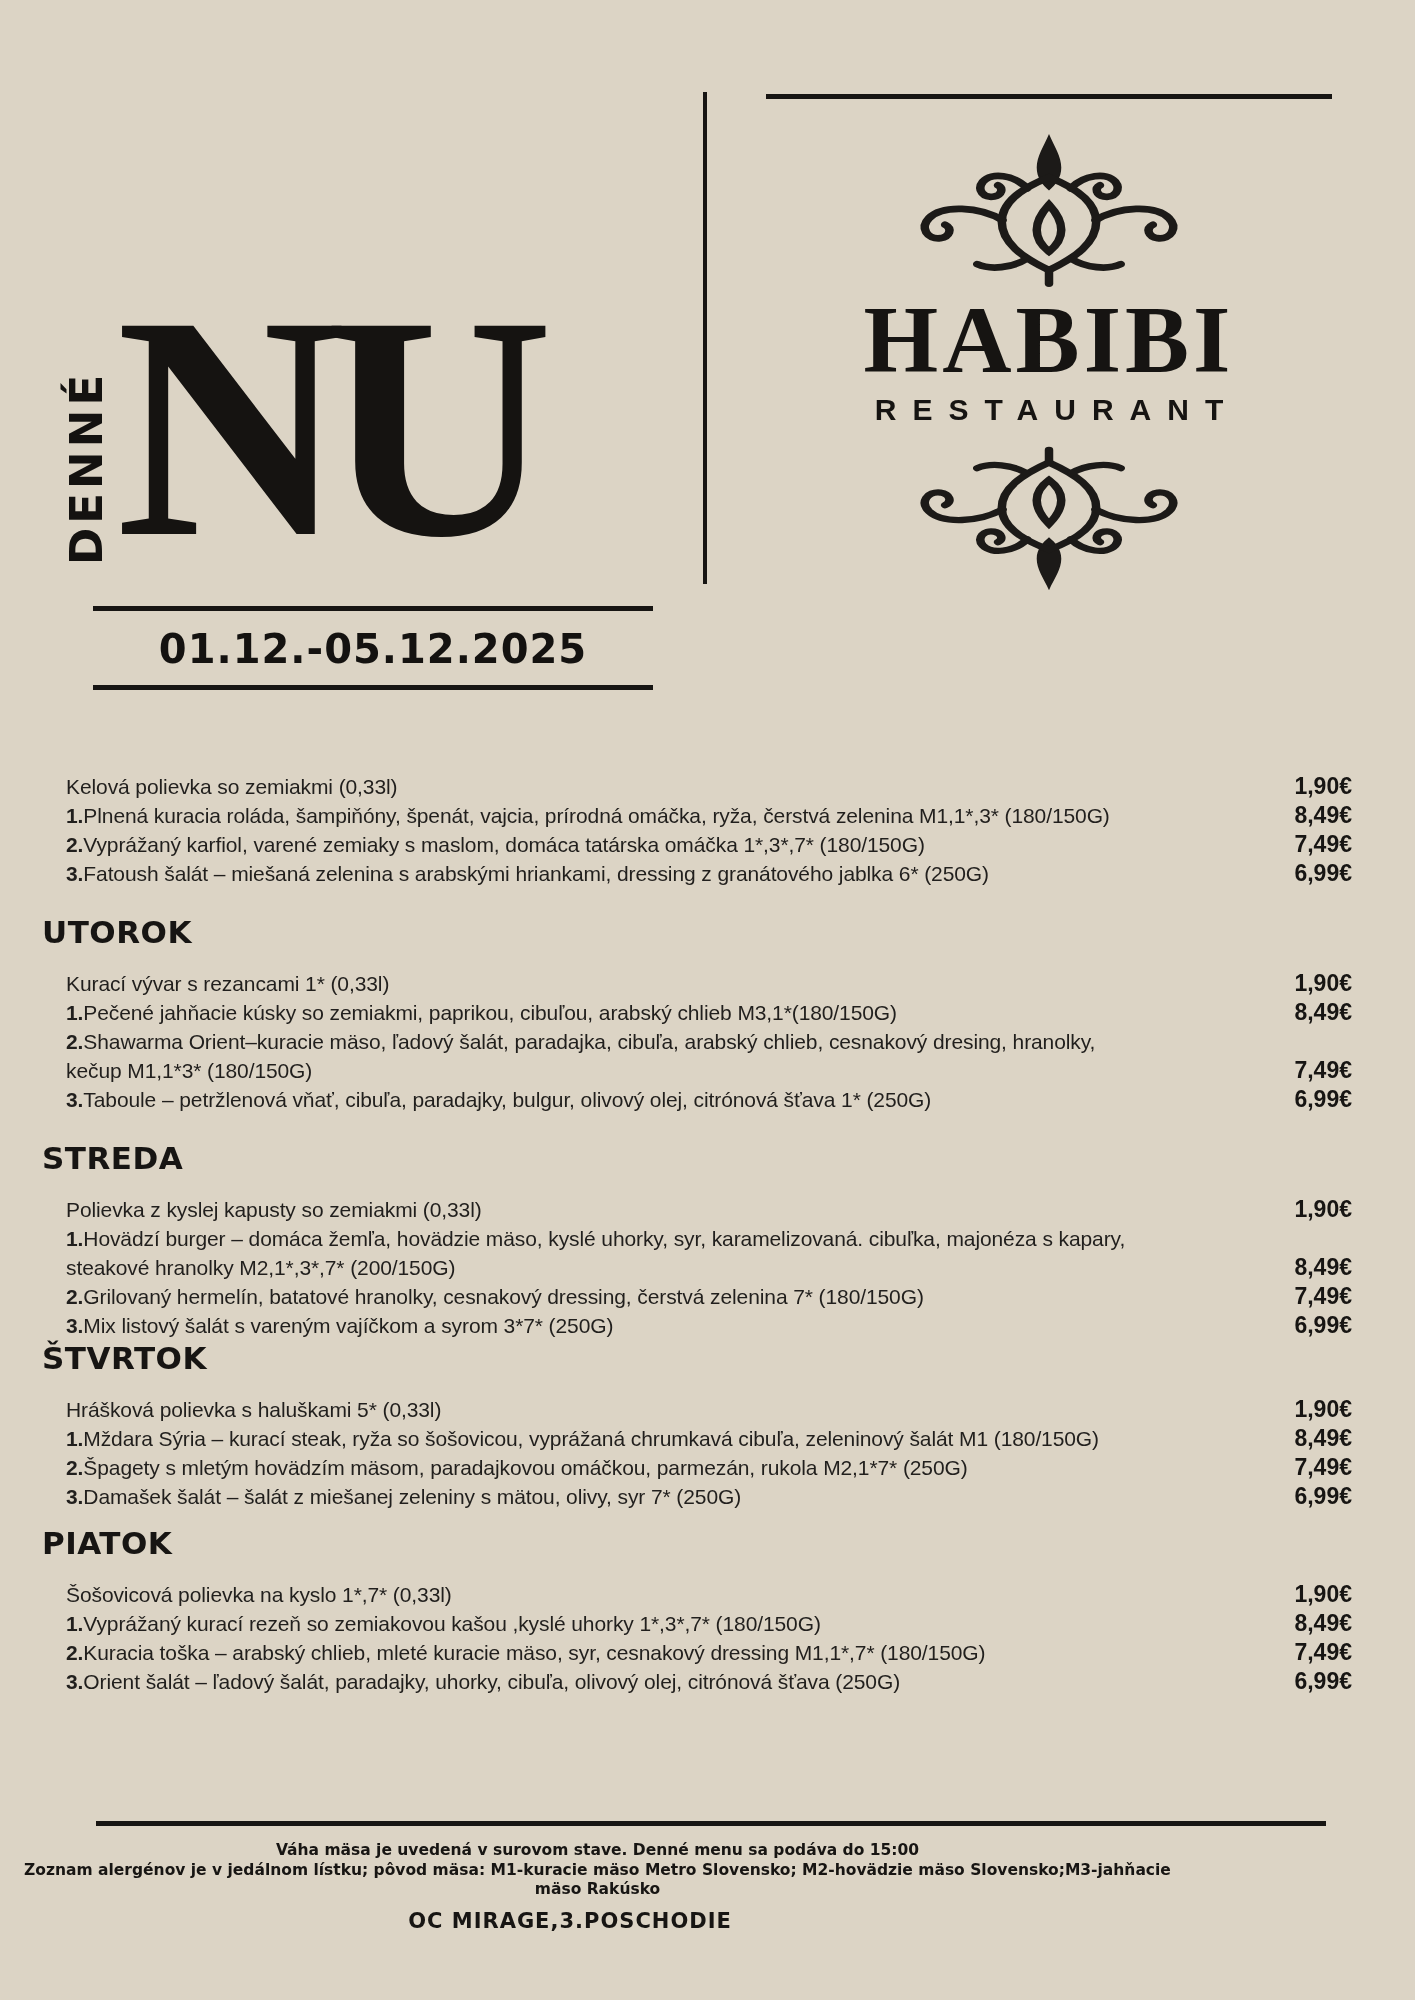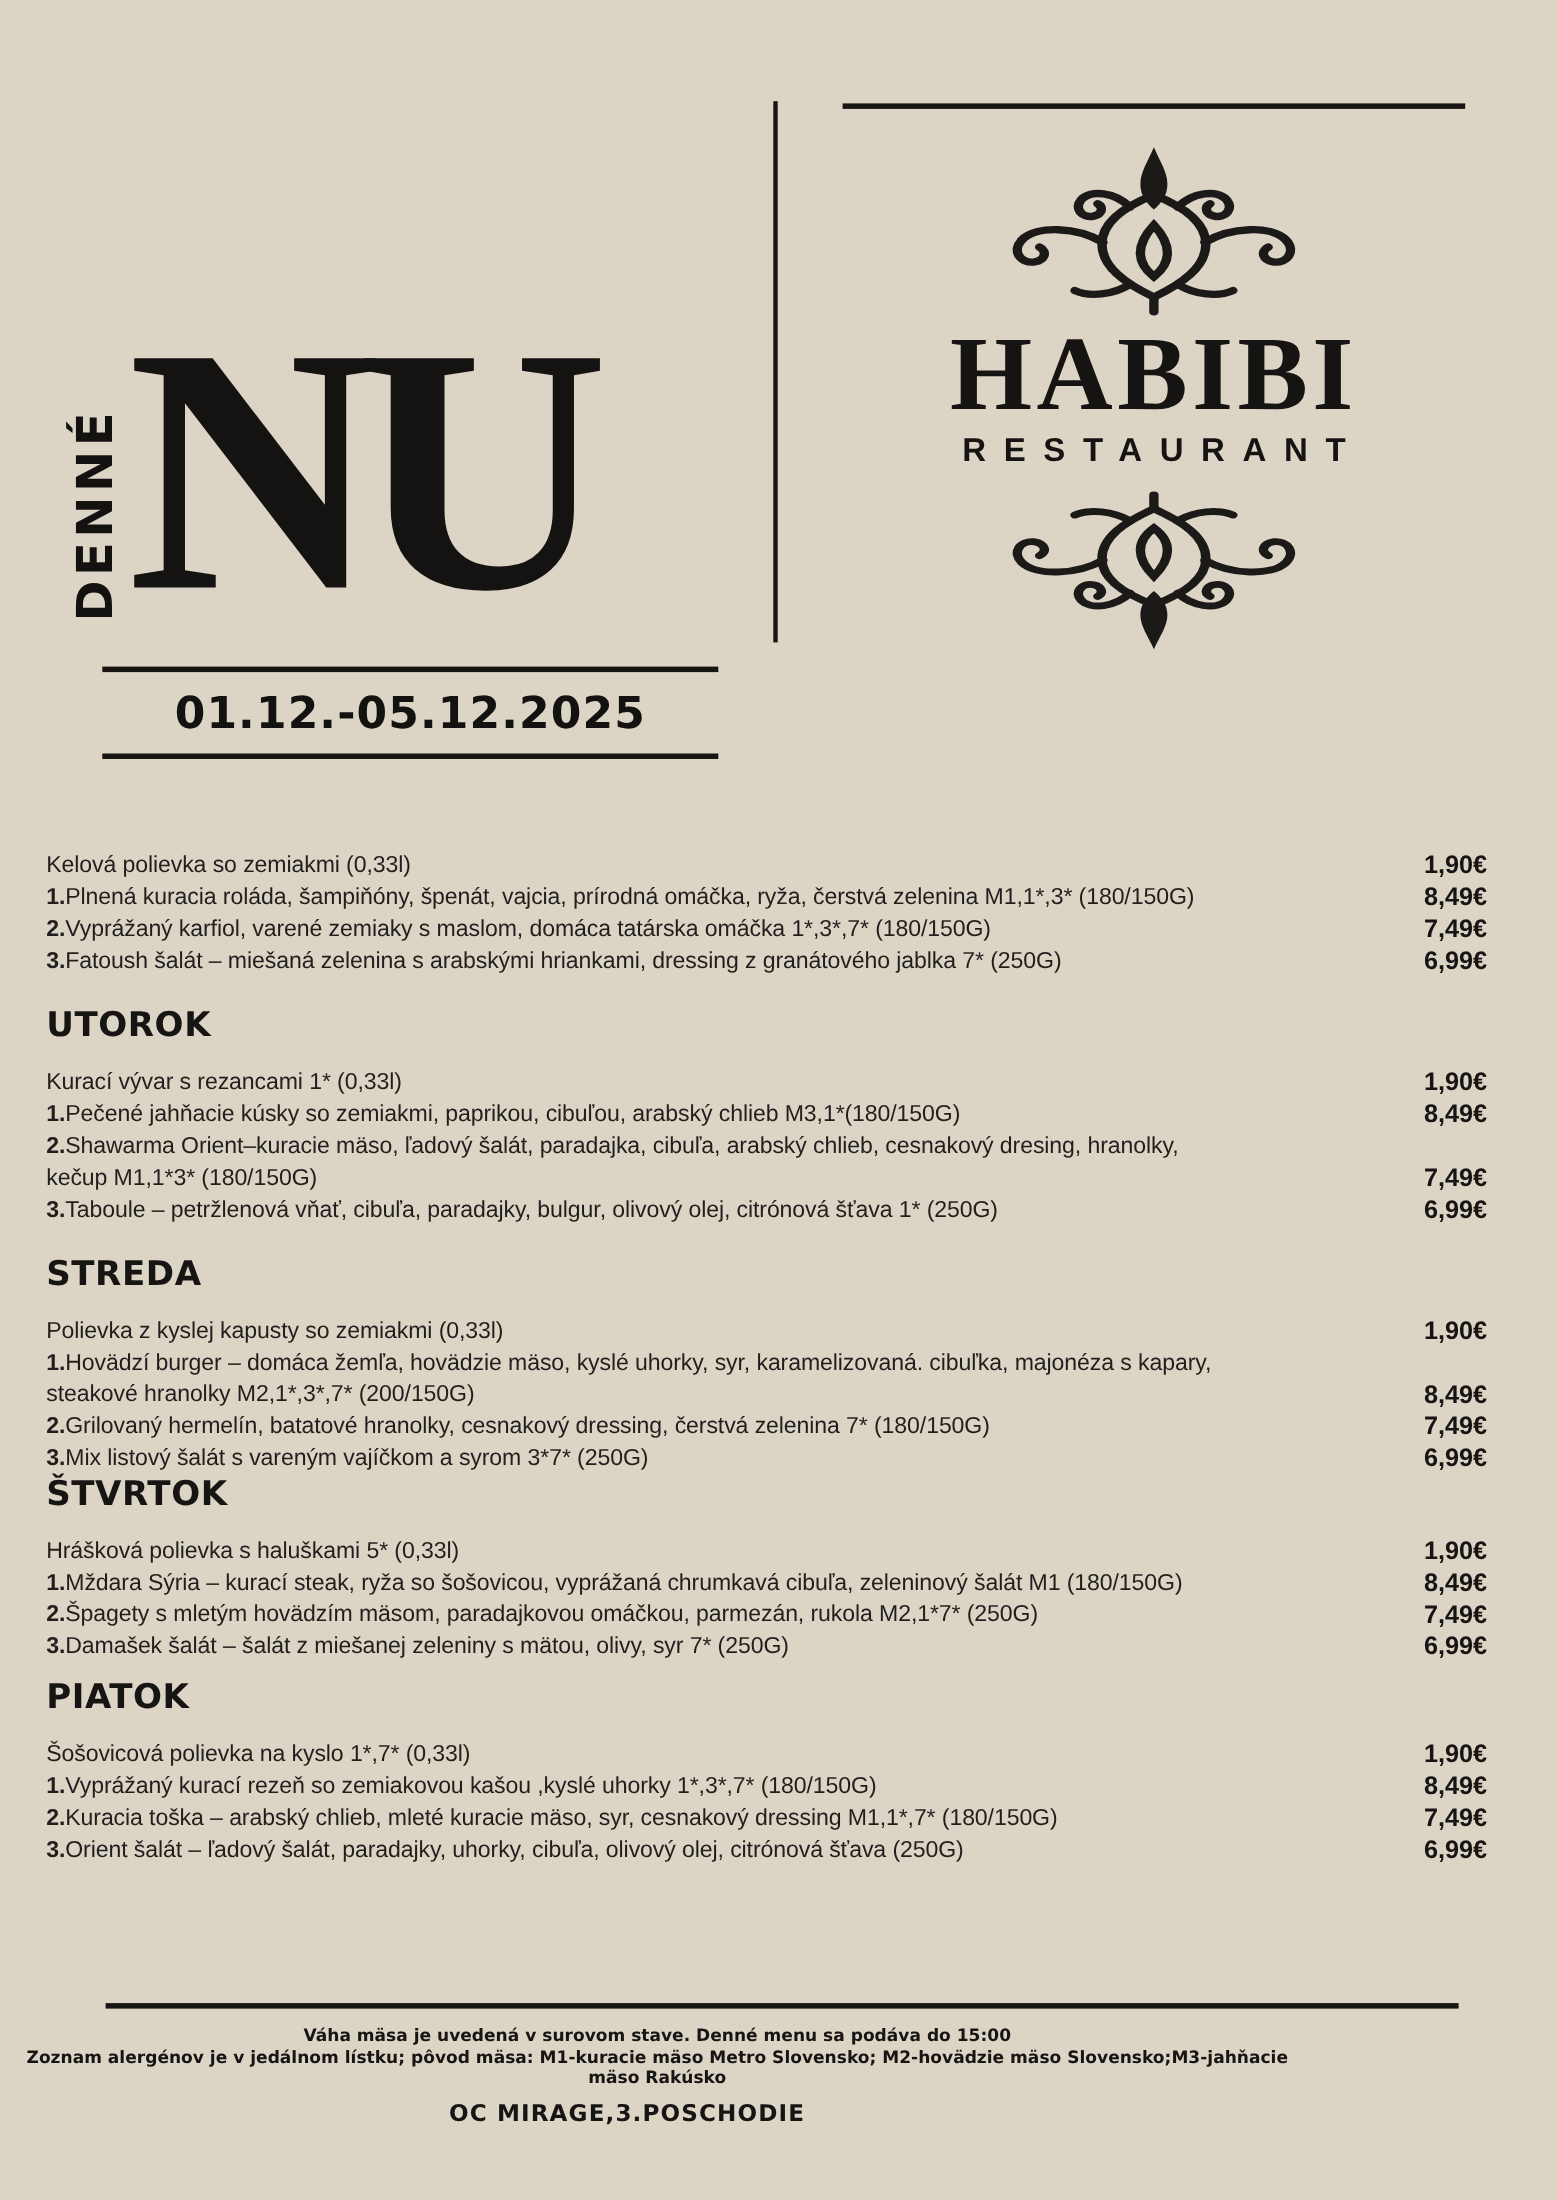--- a/index.html
+++ b/index.html
@@ -54,21 +54,21 @@
   .day + .day{margin-top:29px;}
   .day:nth-child(4){margin-top:3px;}
   .day:nth-child(5){margin-top:17px;}
   .day-name{
     font-family:"DejaVu Sans",sans-serif;font-weight:bold;
     font-size:31px;line-height:31px;letter-spacing:.5px;color:#171513;
     margin:0 0 21px 0;
   }
   .day:nth-child(5) .day-name{}
   .item{display:flex;align-items:flex-end;}
-  .item-text{flex:1;padding-right:18px;letter-spacing:-.1px;}
+  .item-text{flex:1;padding-right:18px;letter-spacing:-.1px;margin-left:24px;}
   .item-num{font-weight:bold;}
   .item-price{
     width:108px;text-align:right;font-weight:bold;
     font-size:23px;line-height:29px;color:#171513;white-space:nowrap;
   }
   
   .footer-rule{position:absolute;left:96px;top:1821px;width:1230px;height:5px;background:#171513;}
   .footer-notes{
     position:absolute;left:0;top:1841px;width:1195px;text-align:center;
     font-family:"DejaVu Sans",sans-serif;font-weight:bold;
@@ -140,21 +140,21 @@
     <div class="item-text"><span class="item-num">1.</span><span class="item-desc">Plnená kuracia roláda, šampiňóny, špenát, vajcia, prírodná omáčka, ryža, čerstvá zelenina M1,1*,3* (180/150G)</span></div>
     <div class="item-price">8,49€</div>
   </div>
 
   <div class="item">
     <div class="item-text"><span class="item-num">2.</span><span class="item-desc">Vyprážaný karfiol, varené zemiaky s maslom, domáca tatárska omáčka 1*,3*,7* (180/150G)</span></div>
     <div class="item-price">7,49€</div>
   </div>
 
   <div class="item">
-    <div class="item-text"><span class="item-num">3.</span><span class="item-desc">Fatoush šalát – miešaná zelenina s arabskými hriankami, dressing z granátového jablka 7* (250G)</span></div>
+    <div class="item-text"><span class="item-num">3.</span><span class="item-desc">Fatoush šalát – miešaná zelenina s arabskými hriankami, dressing z granátového jablka 6* (250G)</span></div>
     <div class="item-price">6,99€</div>
   </div>
 </div>
   </section>
 
   <section class="day">
     <h2 class="day-name">UTOROK</h2>
     <div class="day-items">
   <div class="item">
     <div class="item-text"><span class="item-num"></span><span class="item-desc">Kurací vývar s rezancami 1* (0,33l)</span></div>

